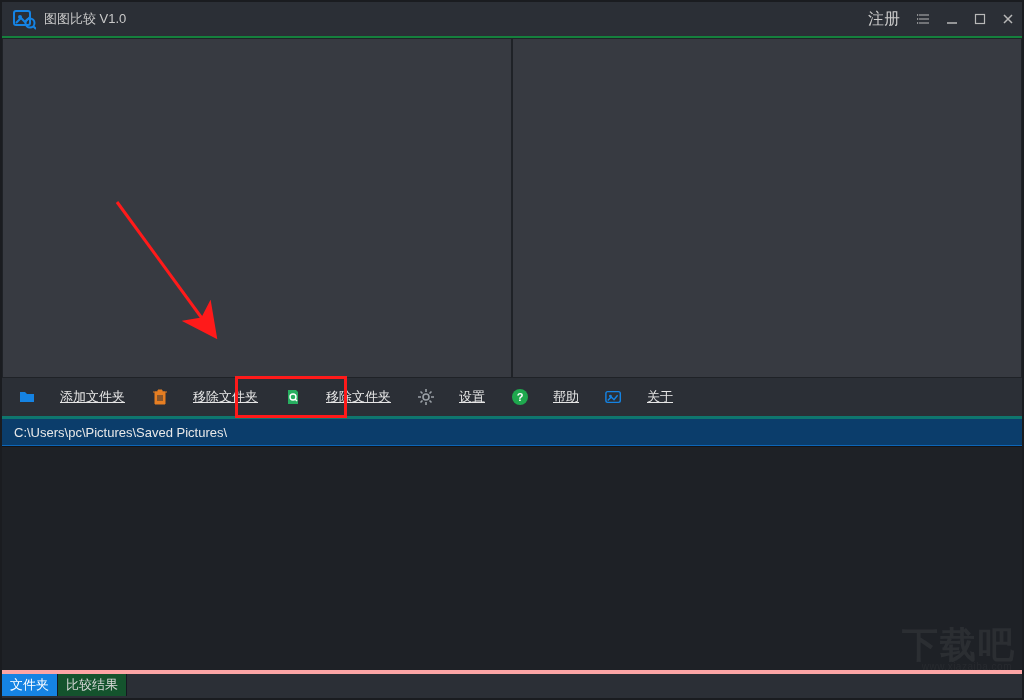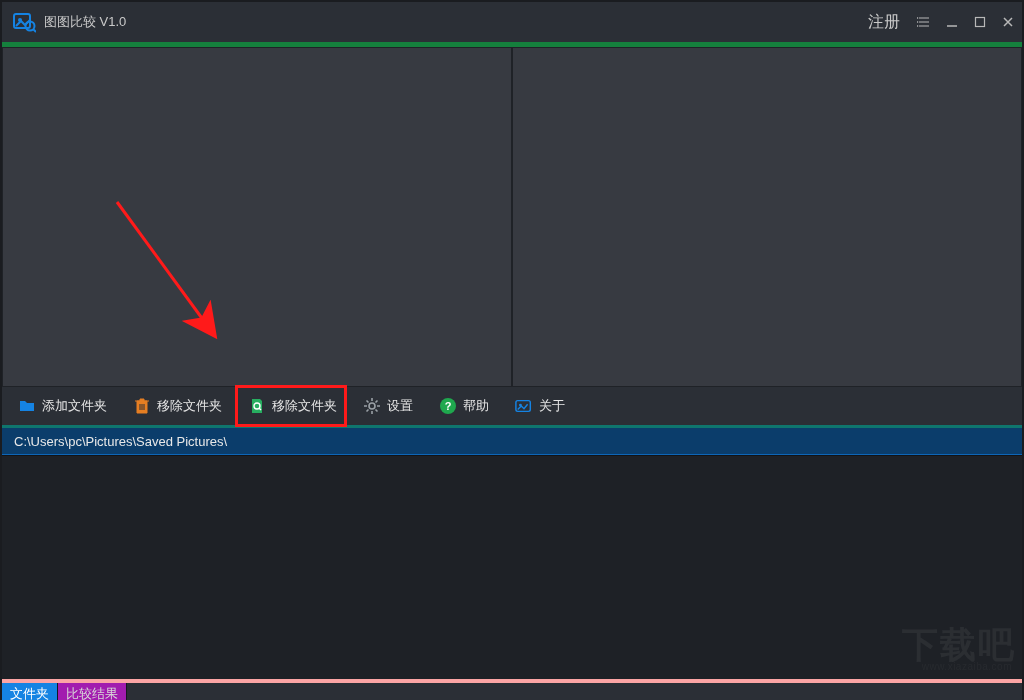--- a/index.html
+++ b/index.html
@@ -5,27 +5,27 @@
   * { margin: 0; padding: 0; box-sizing: border-box; font-family: "Microsoft YaHei", Arial, sans-serif; }
   html, body { width: 1024px; height: 700px; background: #000; overflow: hidden; }
   .window {
     position: relative;
     width: 1024px; height: 700px;
     background: #2b2f36;
     border: 2px solid #1a1c20;
   }
   
   .titlebar {
-    height: 45px;
+    height: 36px;
     background: #2b2f36;
     display: flex; align-items: center;
     color: #d0d0d0;
     font-size: 13px;
     padding-left: 6px;
-    border-bottom: 5px solid #15803d;
+    border-bottom: 2px solid #15803d;
   }
   .app-icon {
     width: 24px; height: 24px; margin: 0 8px 0 4px;
     display: inline-flex; align-items: center; justify-content: center;
   }
   .titlebar .spacer { flex: 1; }
   .title-text { color: #c9c9c9; }
   .title-btn {
     padding: 0 10px; height: 36px;
     display: flex; align-items: center; cursor: default;
@@ -49,24 +49,25 @@
   
   .toolbar {
     height: 38px;
     background: #2b2f36;
     display: flex; align-items: center;
     padding: 0 10px;
     gap: 14px;
     position: relative;
   }
   .tbtn {
-    display: flex; align-items: center; gap: 6px;
+    display: flex; align-items: center; gap: 24px;
     color: #e6e6e6; font-size: 13px;
     padding: 4px 6px; cursor: default;
     white-space: nowrap;
+    text-decoration: underline;
   }
   .tbtn .ic { width: 18px; height: 18px; display: inline-flex; align-items: center; justify-content: center; }
   .highlight-box {
     position: absolute;
     border: 3px solid #ff1a1a;
     left: 233px; top: -2px; width: 112px; height: 42px;
     pointer-events: none;
   }
   
   .pathbar {
@@ -87,21 +88,21 @@
   
   .tabs {
     height: 26px;
     display: flex; align-items: stretch;
     background: #2b2f36;
     border-top: 4px solid #fca5a5;
   }
   .tab {
     padding: 0 8px; display: flex; align-items: center;
     color: #d8d8d8; font-size: 13px; cursor: default;
-    background: #a21caf;
+    background: #14532d;
     border-right: 1px solid #151821;
   }
   .tab.active { background: #1583e3; color: #fff; }
   
   .arrow-layer {
     position: absolute; left: 0; top: 0; width: 1024px; height: 700px;
     pointer-events: none;
   }
   
   .watermark {

